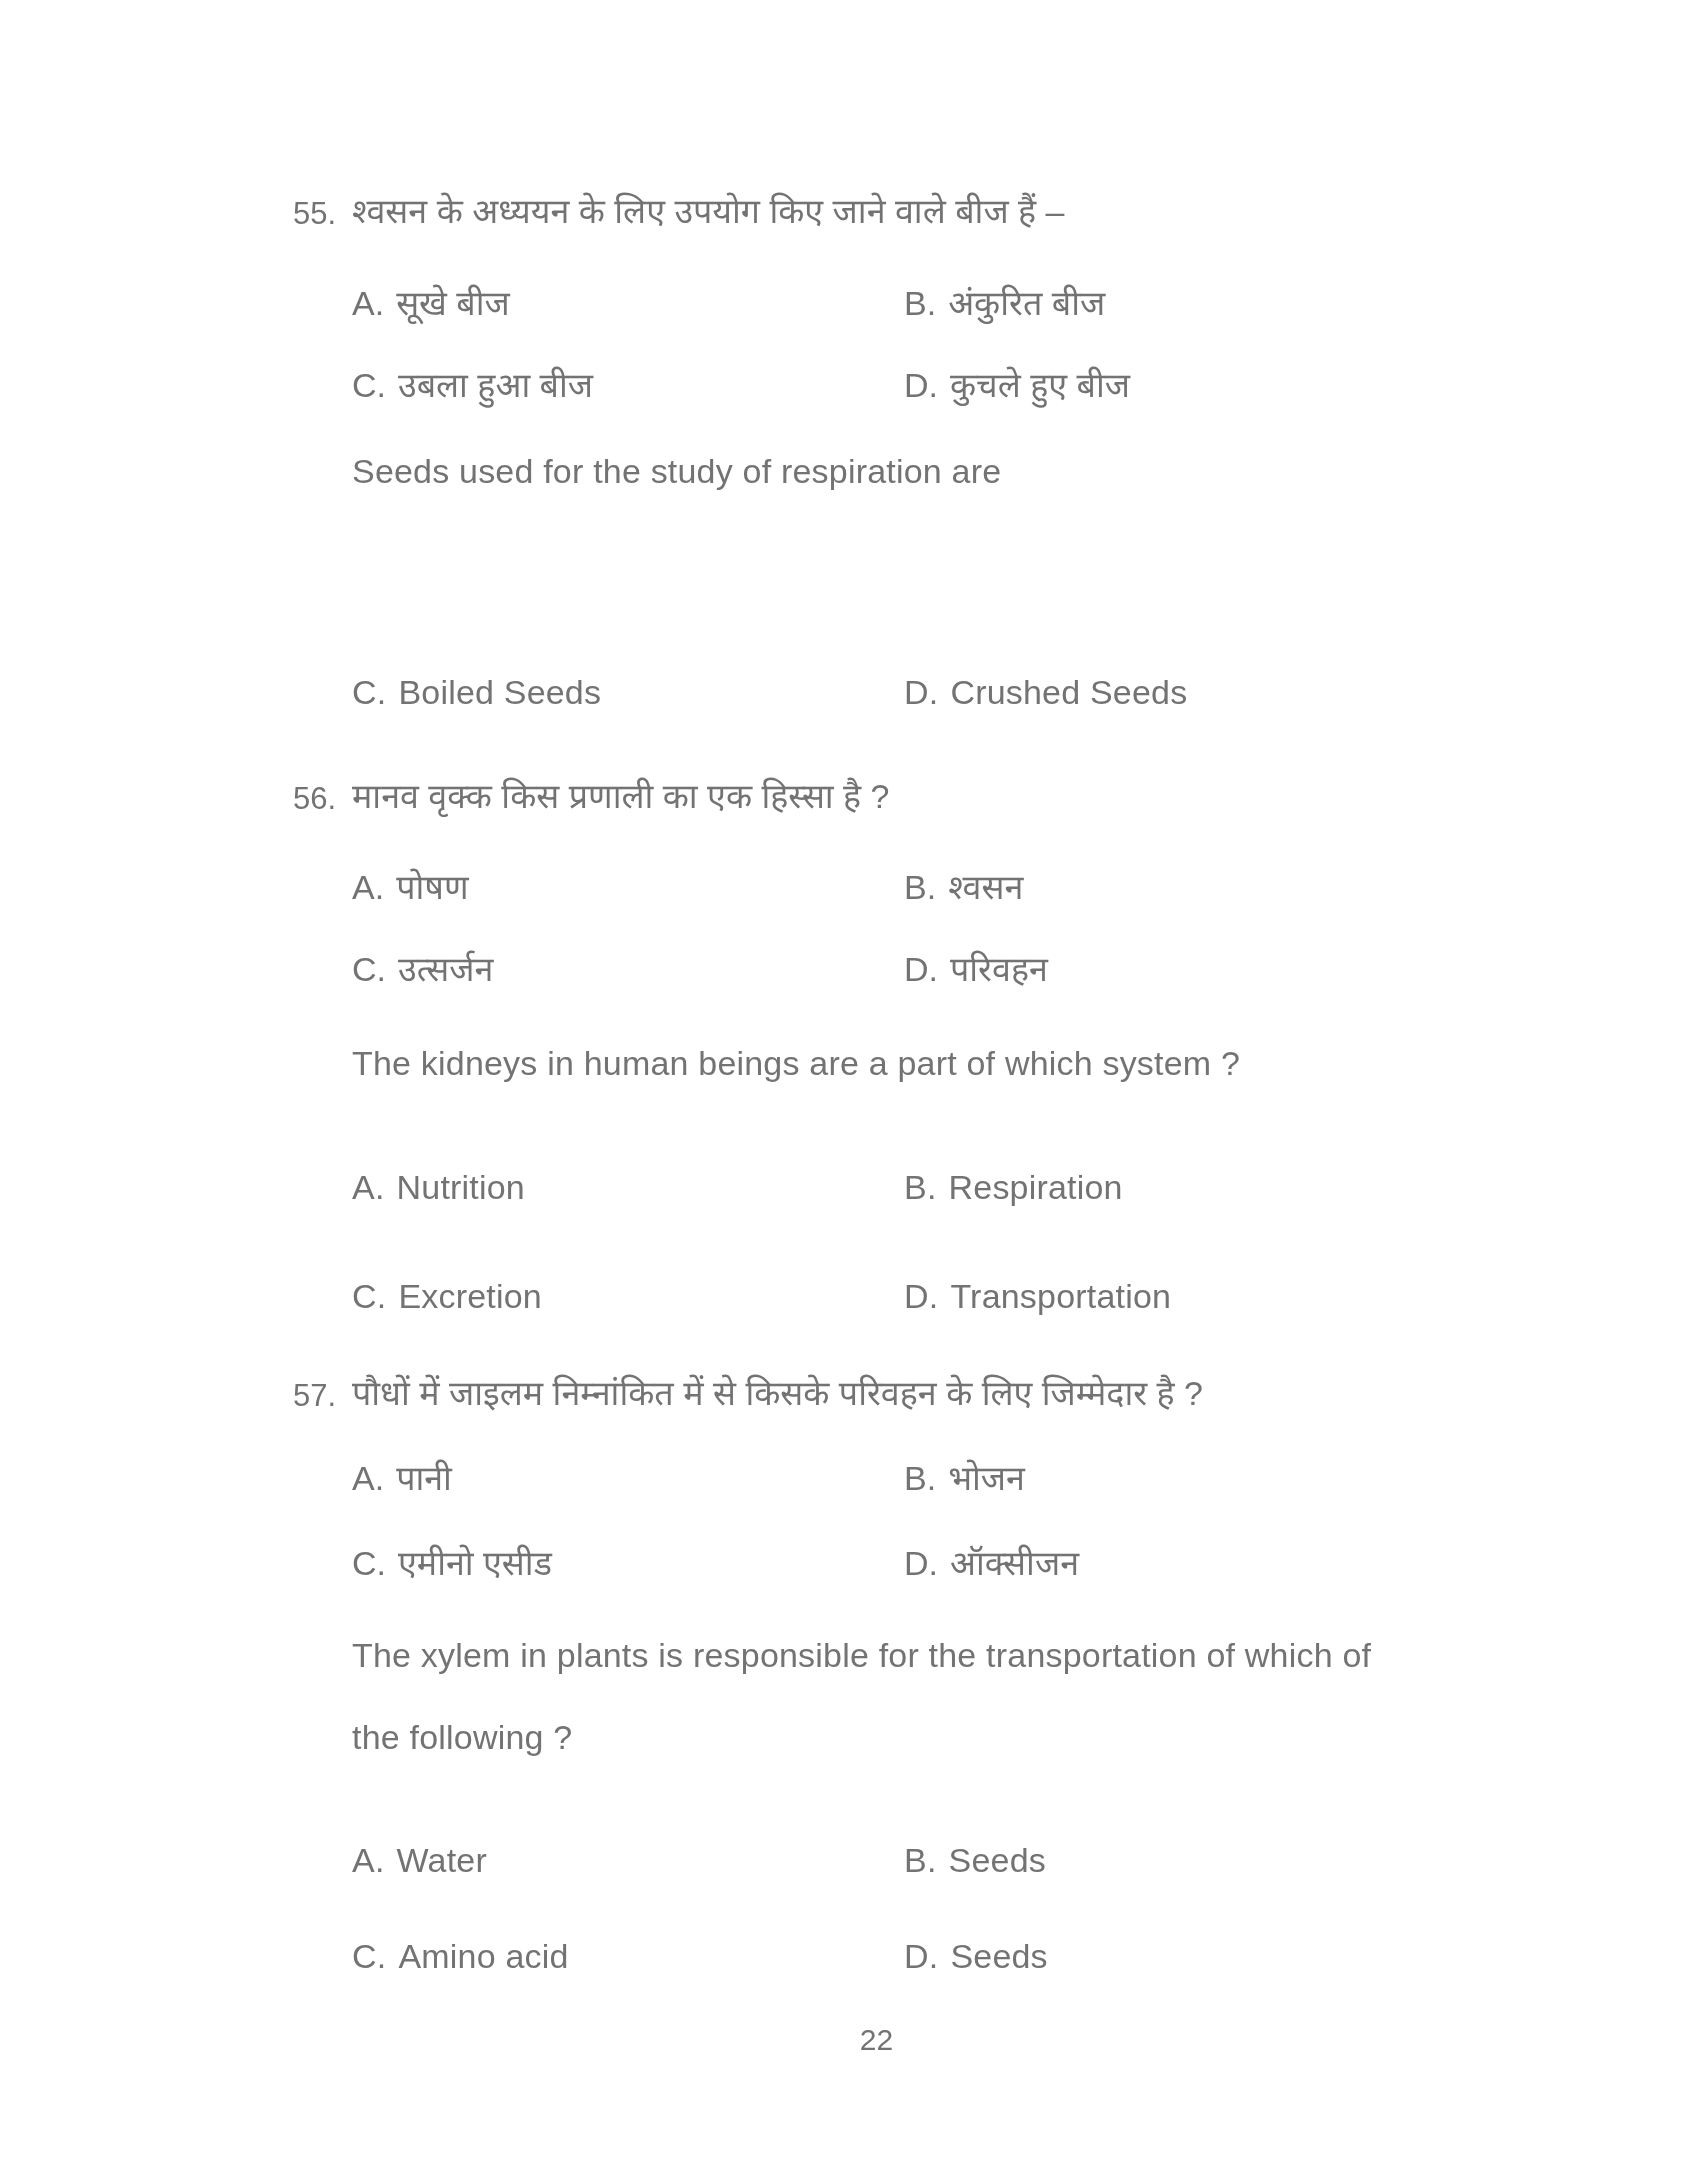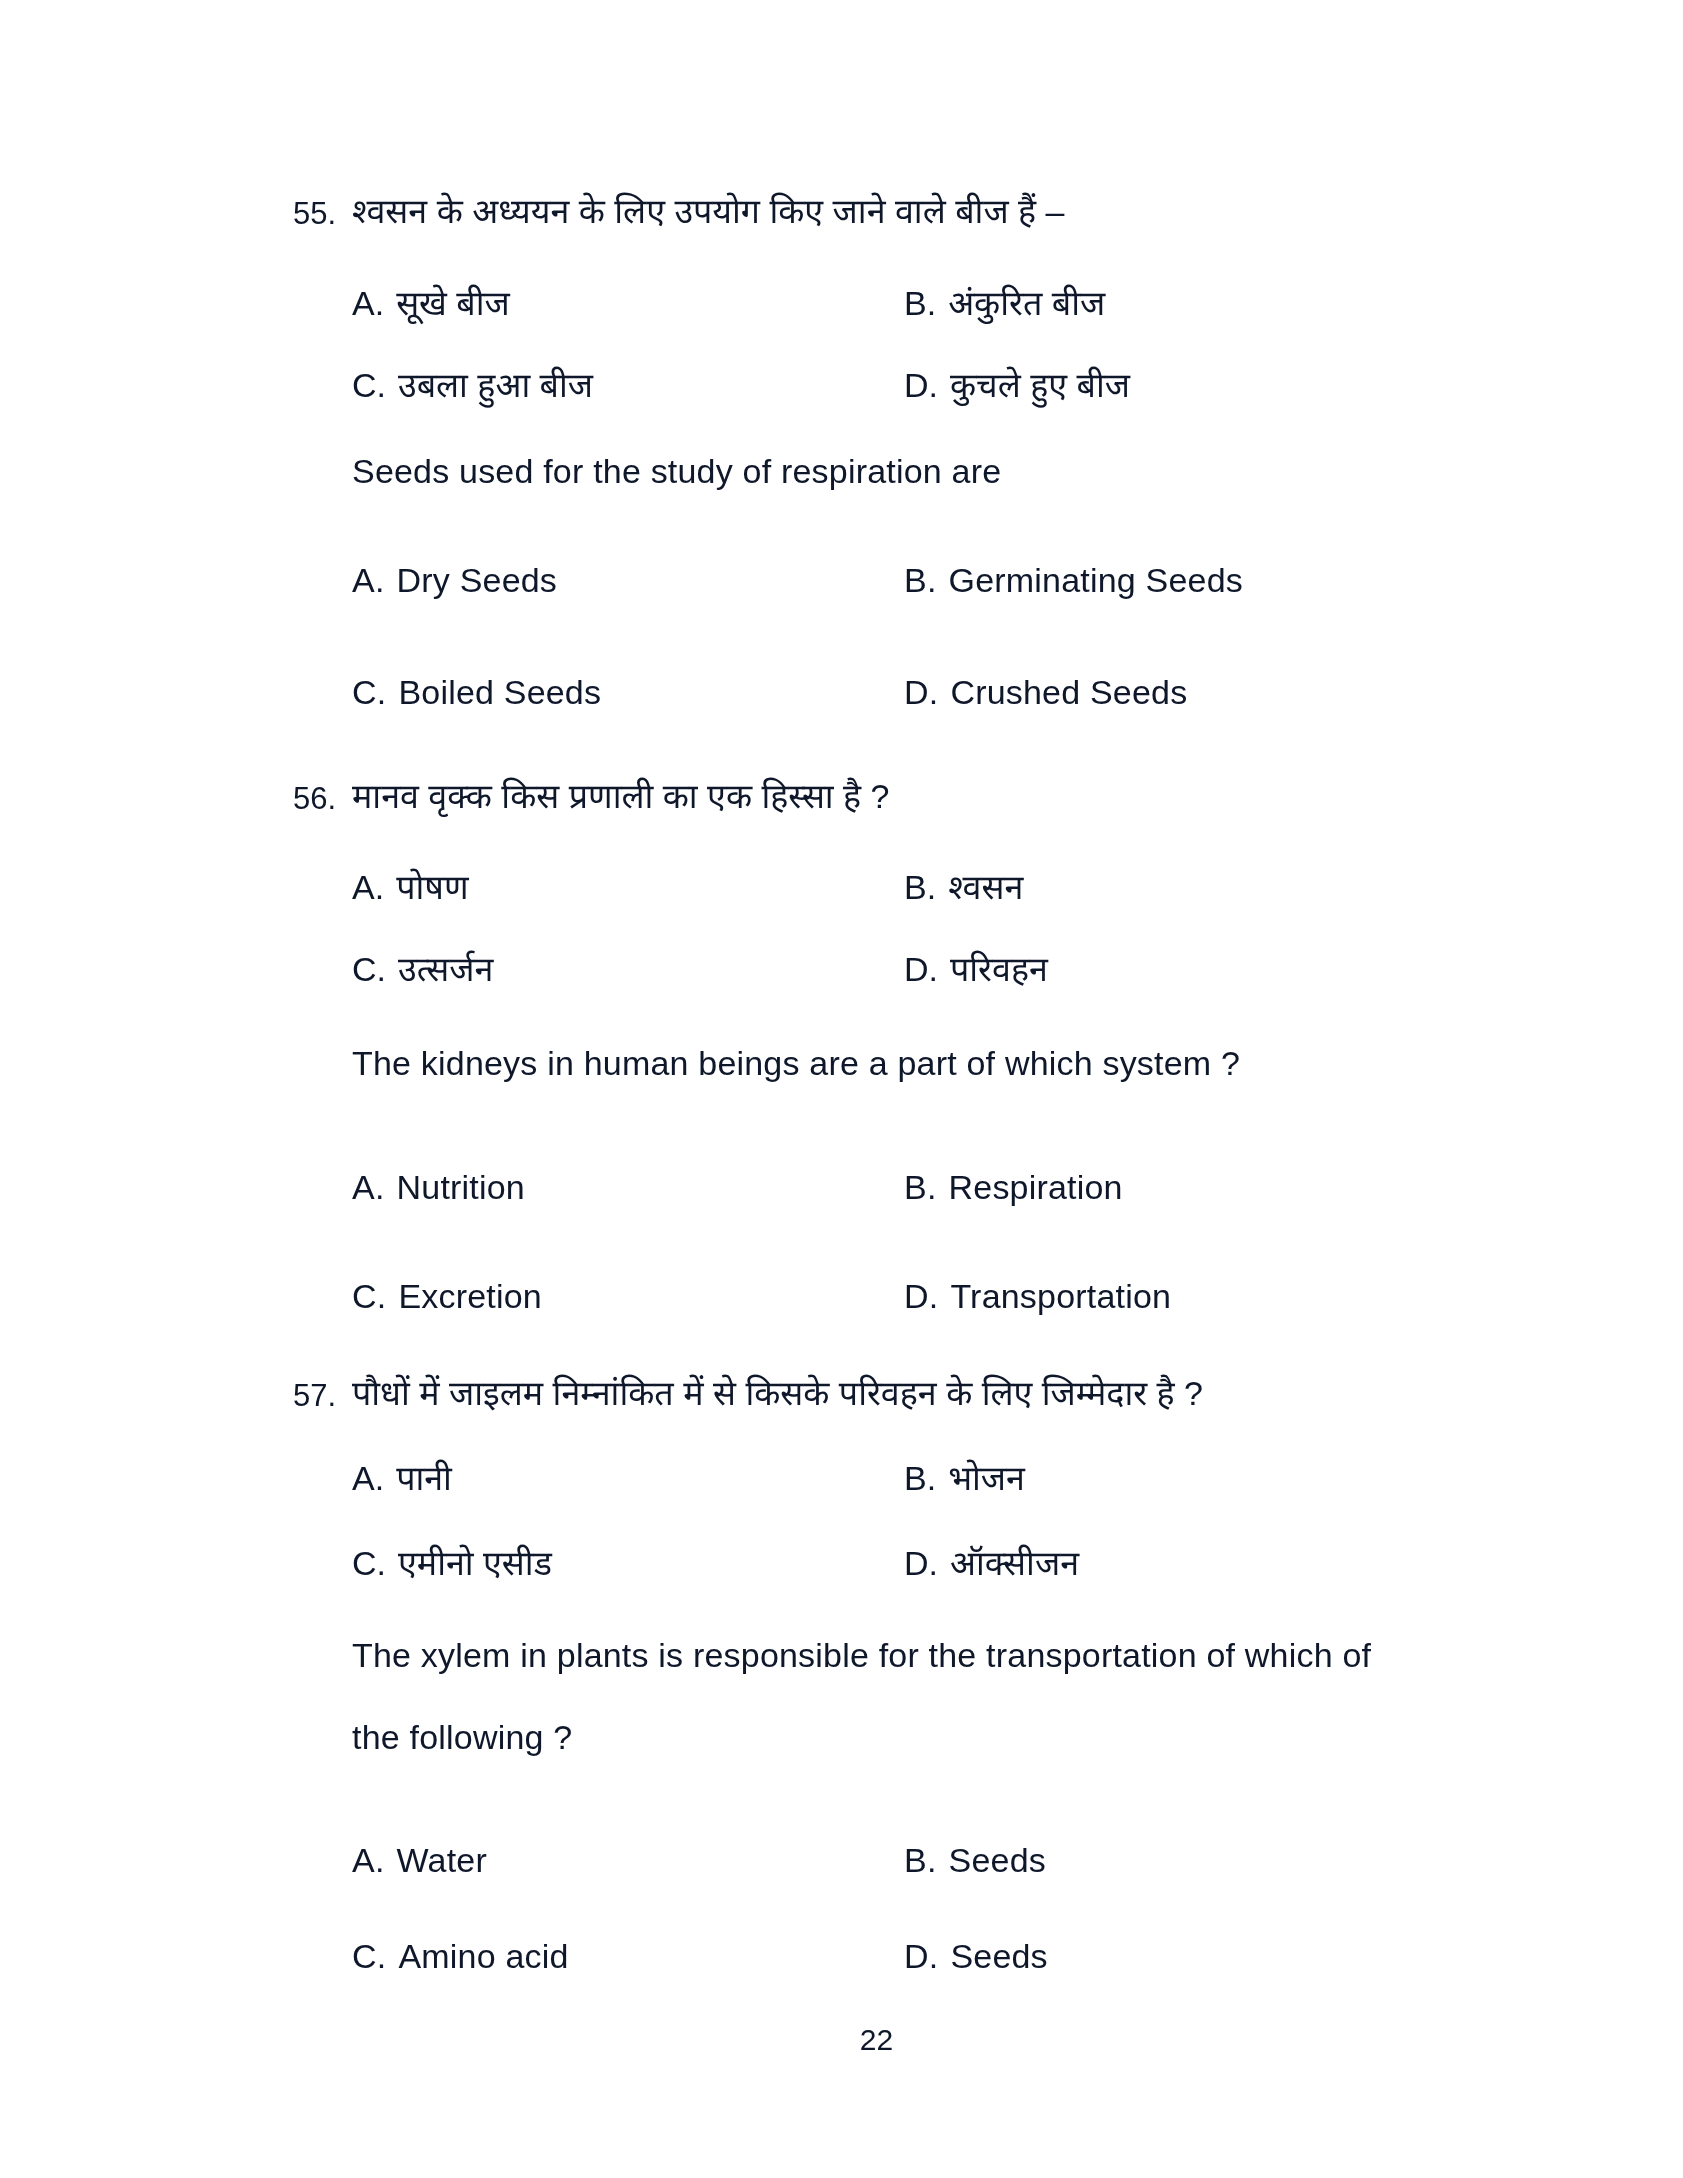--- a/index.html
+++ b/index.html
@@ -1,21 +1,21 @@
 <!DOCTYPE html>
 <html><head>
 <meta charset="utf-8">
 <style>
   html,body{margin:0;padding:0;background:#e8e8e8;}
   .page{
     position:relative;
     width:1683px;height:2178px;
     background:#ffffff;
     font-family:"Liberation Sans","DejaVu Sans",sans-serif;
-    color:#0f172a;
+    color:#737373;
     overflow:hidden;
   }
   .row{position:absolute;left:352px;white-space:nowrap;font-size:34px;line-height:1.25;}
   .qnum{position:absolute;left:293px;font-size:31px;}
   .hi{font-size:34px;}
   .en{font-size:34px;letter-spacing:0.2px;}
   .opt-label{display:inline-block;margin-right:12px;}
   .col-a{display:inline-block;}
   .col-b{position:absolute;left:552px;top:0;white-space:nowrap;}
   .opts{width:1188px;}
@@ -37,24 +37,20 @@
 
   <div class="row hi" style="top:190px">श्वसन के अध्ययन के लिए उपयोग किए जाने वाले बीज हैं –</div>
 
   <div class="row opts hi" style="top:364px">
     <span class="col-a"><span class="opt-label">C.</span><span>उबला हुआ बीज</span></span>
     <span class="col-b"><span class="opt-label">D.</span><span>कुचले हुए बीज</span></span>
   </div>
 
   <div class="row en" style="top:450px">Seeds used for the study of respiration are</div>
 
-  <div class="row opts en" style="top:559px">
-    <span class="col-a"><span class="opt-label">A.</span><span>Dry Seeds</span></span>
-    <span class="col-b"><span class="opt-label">B.</span><span>Germinating Seeds</span></span>
-  </div>
 
   <div class="row opts en" style="top:671px">
     <span class="col-a"><span class="opt-label">C.</span><span>Boiled Seeds</span></span>
     <span class="col-b"><span class="opt-label">D.</span><span>Crushed Seeds</span></span>
   </div>
 
   <div class="qnum" style="top:781px">56.</div>
   <div class="row hi" style="top:775px">मानव वृक्क किस प्रणाली का एक हिस्सा है ?</div>
 
   <div class="row opts hi" style="top:866px">

